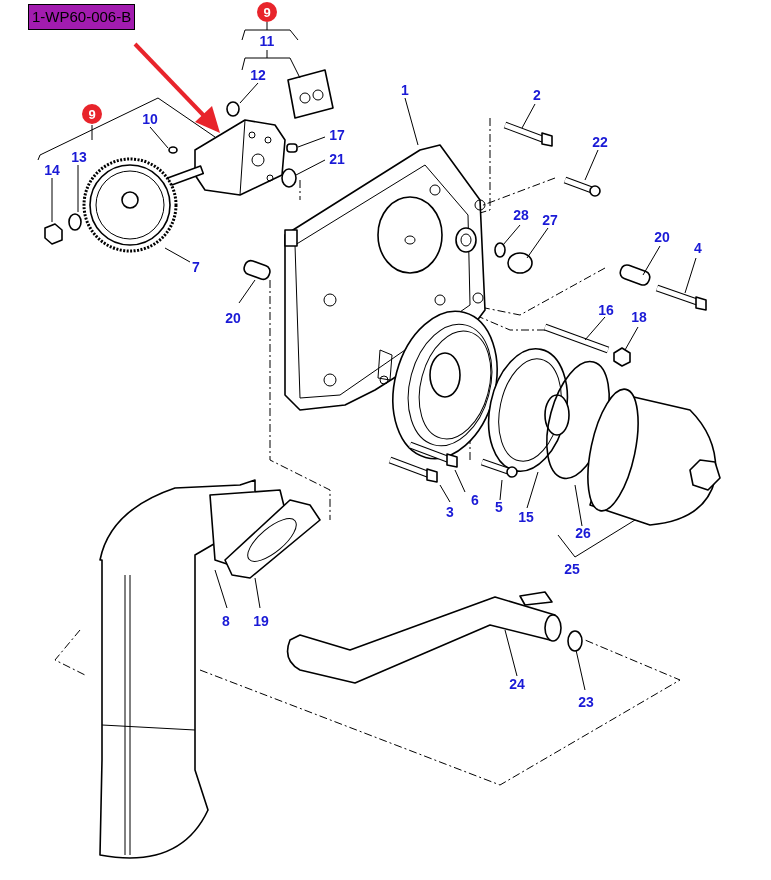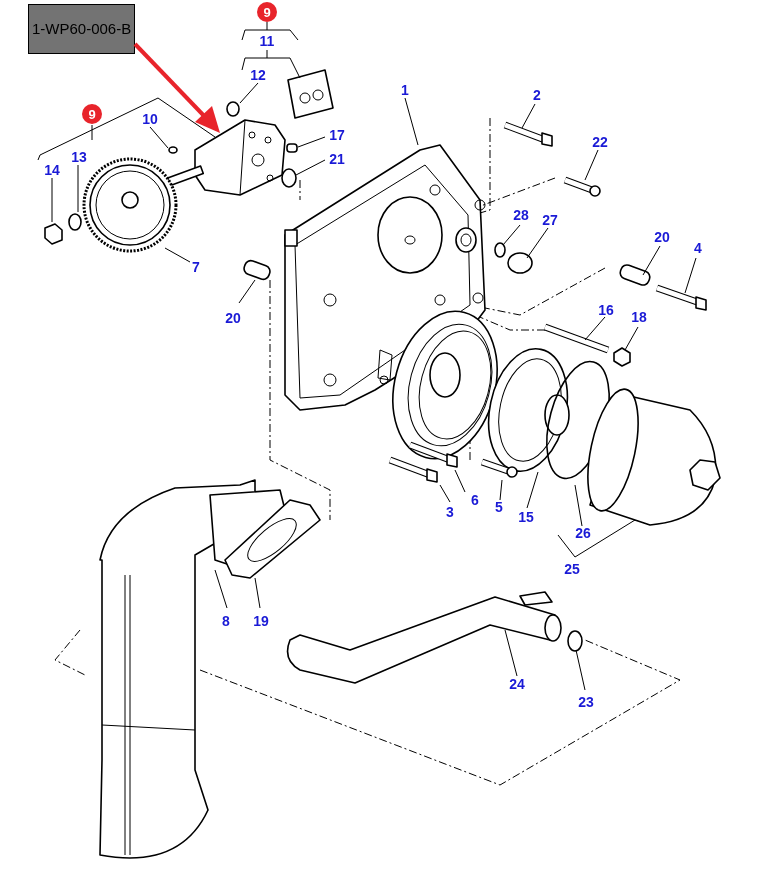--- a/index.html
+++ b/index.html
@@ -1,20 +1,20 @@
 <!DOCTYPE html>
 <html><head>
 <meta charset="utf-8">
 <style>
   html, body { margin: 0; padding: 0; background: #ffffff; }
   body { width: 771px; height: 880px; position: relative; overflow: hidden;
          font-family: "Liberation Sans", sans-serif; }
   #diagram { position: absolute; left: 0; top: 0; width: 771px; height: 880px; }
-  .ref-box { position: absolute; left: 28px; top: 4px; height: 24px; padding: 12px 3px;
-             border: 1px solid #000; background: #737373; font-size: 15px; line-height: 24px;
+  .ref-box { position: absolute; left: 28px; top: 4px; height: 24px; padding: 0 3px;
+             border: 1px solid #000; background: #a21caf; font-size: 15px; line-height: 24px;
              color: #000; white-space: nowrap; }
   .callout { font-family: "Liberation Sans", sans-serif; font-weight: bold; font-size: 14px;
              fill: #1a1ad6; text-anchor: middle; }
   .badge-text { font-family: "Liberation Sans", sans-serif; font-weight: bold; font-size: 13px;
                 fill: #ffffff; text-anchor: middle; }
   .part { fill: #ffffff; stroke: #000; stroke-width: 1.6; stroke-linejoin: round; }
   .thin { fill: none; stroke: #000; stroke-width: 1; }
   .lead { fill: none; stroke: #000; stroke-width: 1; }
   .dash { fill: none; stroke: #000; stroke-width: 1; stroke-dasharray: 8 3 2 3; }
 </style>

